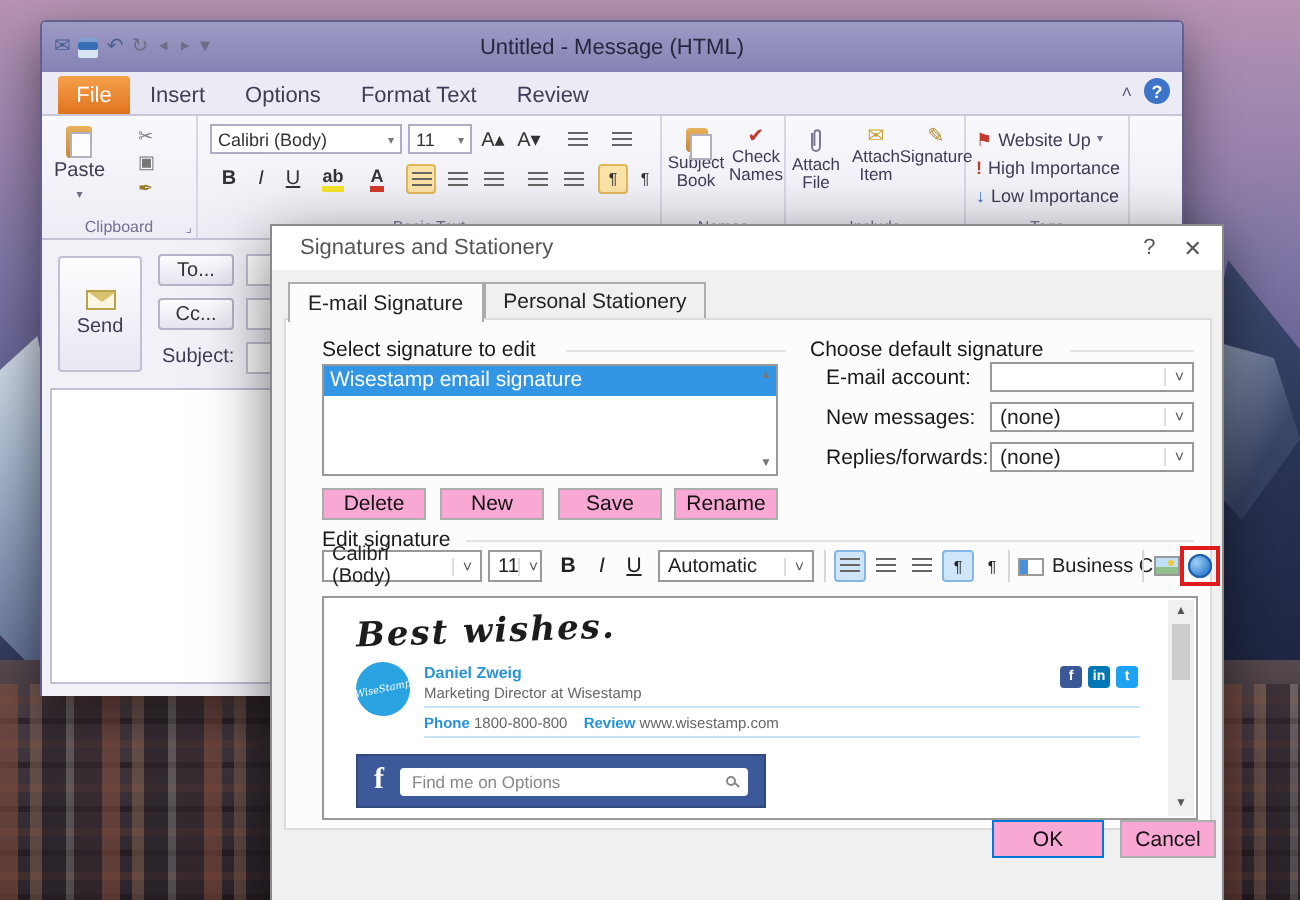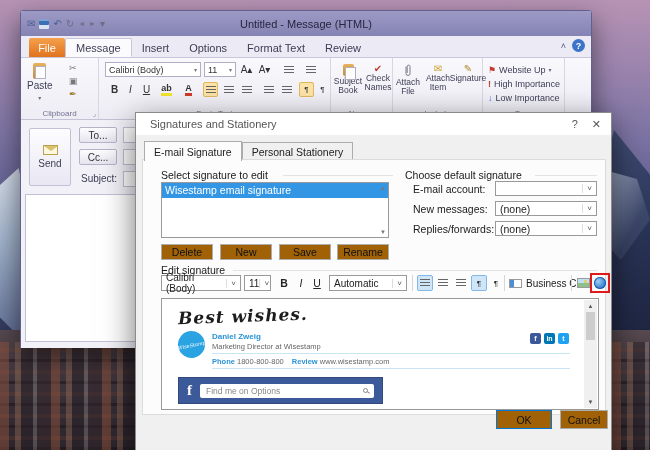--- a/index.html
+++ b/index.html
@@ -79,30 +79,30 @@
   .flabel { font-size:10px; color:#3d3d55; }
   .ffield { background:#fff; border:1px solid #c2c0d4; height:16px; }
   .msg-body { left:4px; top:74px; width:562px; height:148px; background:#fff; border:1px solid #c2c0d4; }
 
   
   .dialog { left:135px; top:112px; width:477px; height:378px; background:#f0f0f0; border:1px solid #8a8a8a;
     box-shadow:0 10px 30px rgba(0,0,0,.55); }
   .dlg-title { left:0; top:0; width:100%; height:22px; background:#fff; display:flex; align-items:center; padding:0 10px 0 14px; }
   .dlg-title-text { font-size:11px; color:#555; }
   .dlg-sys { margin-left:auto; display:flex; gap:14px; font-size:11px; color:#555; }
-  .dtabs { left:8px; top:28px; display:flex; align-items:center; }
+  .dtabs { left:8px; top:28px; display:flex; align-items:flex-start; }
   .dtab { height:18px; padding:0 9px; font-size:10.5px; color:#222; background:#f0f0f0; border:1px solid #acacac; border-bottom:none; display:flex; align-items:center; }
   .dtab.active { background:#fcfcfc; height:20px; position:relative; z-index:2; }
   .dpanel { left:6px; top:46px; width:464px; height:256px; background:#fcfcfc; border:1px solid #dcdcdc; }
   .grouplabel { font-size:10.5px; color:#1a1a1a; white-space:nowrap; }
   .rule { height:1px; background:#e3e3e3; }
   .listbox { background:#fff; border:1px solid #999; }
   .list-sel { height:15px; background:#3296e4; color:#fff; font-size:10.5px; padding:1px 3px; }
   .lb-ar { position:absolute; right:2px; font-size:6px; color:#777; }
-  .wbtn { background:#a16207; border:1px solid #adadad; font-size:10.5px; color:#111; display:flex; align-items:center; justify-content:center; }
+  .wbtn { background:#f9a8d4; border:1px solid #adadad; font-size:10.5px; color:#111; display:flex; align-items:center; justify-content:center; }
   .wbtn.primary { border:1px solid #0078d7; }
   .combo { background:#fff; border:1px solid #999; font-size:10.5px; color:#222; display:flex; align-items:center; padding:0 4px; }
   .combo::after { content:"˅"; margin-left:auto; font-size:8px; color:#555; border-left:1px solid #ddd; padding-left:4px; }
   .dlbl { font-size:10.5px; color:#1a1a1a; }
   .ttbtn { display:flex; align-items:center; justify-content:center; font-size:10.5px; color:#222; height:16px; min-width:16px; }
   .ttbtn.hl { background:#cfe6f8; border:1px solid #84b7e6; border-radius:2px; }
   .vsep { width:1px; height:16px; background:#d7d7d7; }
   .bc-ico { width:13px; height:9px; background:#fff; border:1px solid #999; position:relative; }
   .bc-ico::before { content:""; position:absolute; left:0; top:0; bottom:0; width:4px; background:#4a90d9; }
   .pic-ico { width:13px; height:10px; border:1px solid #999; background:linear-gradient(180deg,#bfe0f5 55%,#8fc08a 55%); position:relative; }
@@ -148,21 +148,20 @@
         <span class="qico grey">↻</span>
         <span class="qico grey" style="font-size:7px">◄</span>
         <span class="qico grey" style="font-size:7px">►</span>
         <span class="qico grey">▾</span>
       </div>
       <div class="win-title">Untitled - Message (HTML)</div>
     </div>
 
     <div class="abs tabrow">
       <div class="file-tab">File</div>
-      <div class="rtab active">Message</div>
       <div class="rtab">Insert</div>
       <div class="rtab">Options</div>
       <div class="rtab">Format Text</div>
       <div class="rtab">Review</div>
     </div>
     <div class="tab-right">
       <span class="caret-up">˄</span>
       <span class="help-btn">?</span>
     </div>
 

